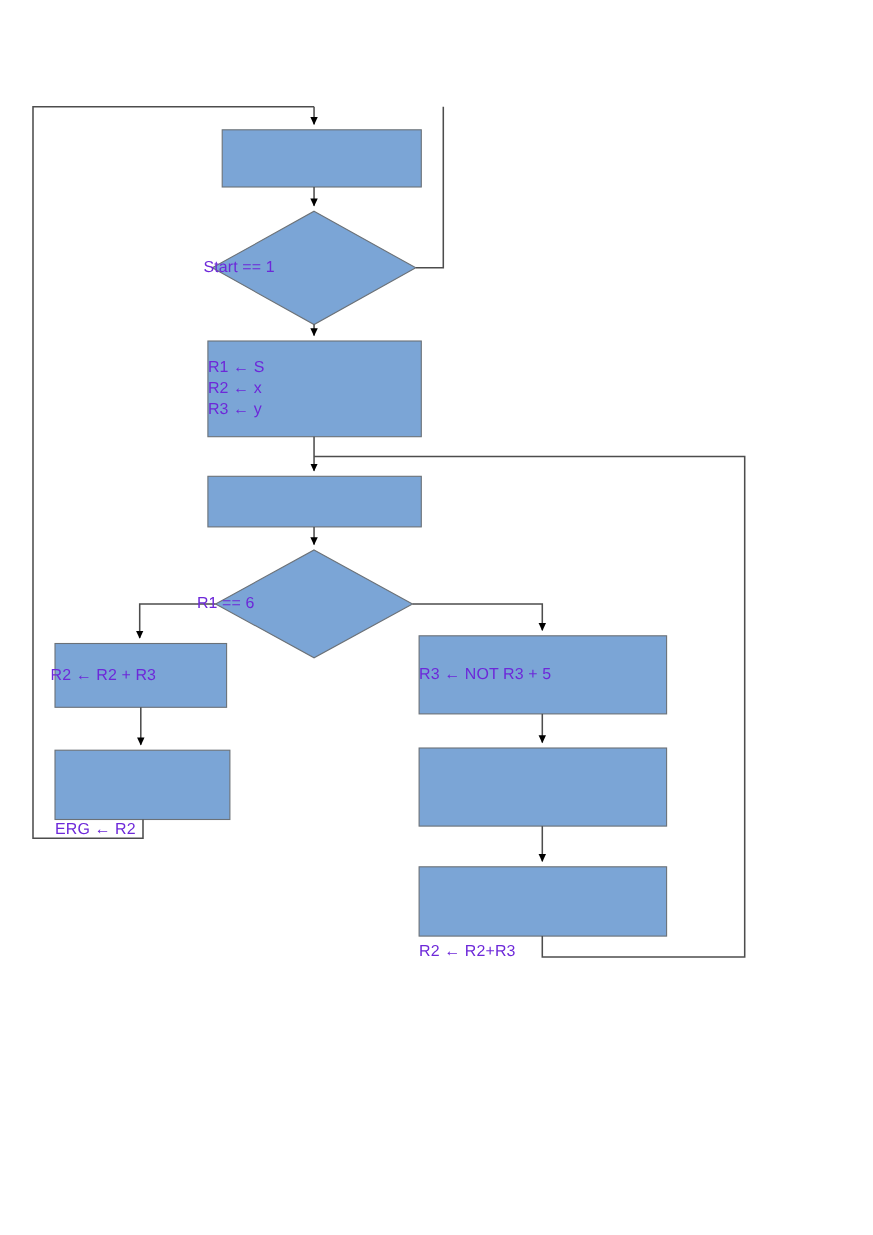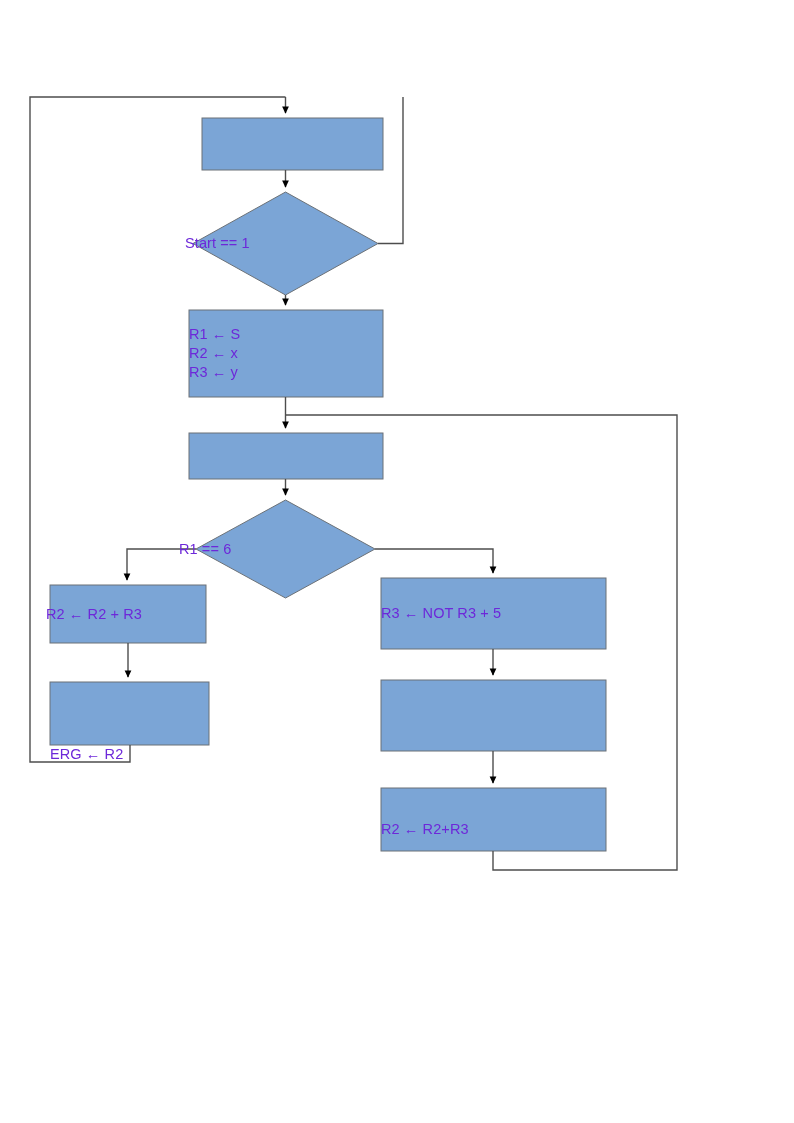--- a/index.html
+++ b/index.html
@@ -112,15 +112,15 @@
 
   <div class="node-label" style="left:179px; top:540px; width:179px;">R1 == 6</div>
 
   <div class="node-label" style="left:46px; top:605px; width:188px;">R2 ← R2 + R3</div>
 
   <div class="node-label" style="left:50px; top:704px; width:159px;margin-top:41px;">ERG ← R2</div>
 
   <div class="node-label" style="left:381px; top:604px; width:225px;">R3 ← NOT R3 + 5</div>
 
 
-  <div class="node-label" style="left:381px; top:820px; width:225px;">R2 ← R2+R3</div>
+  <div class="node-label" style="left:381px; top:856px; width:225px;">R2 ← R2+R3</div>
 
 </div>
 
 </body></html>

